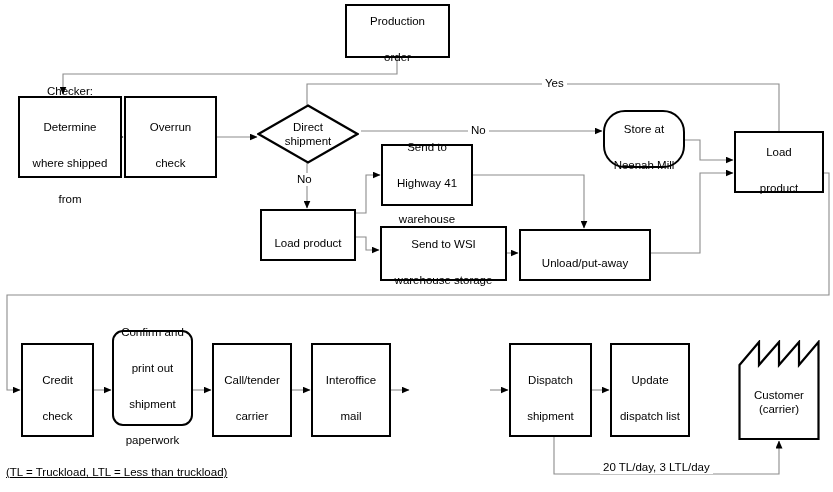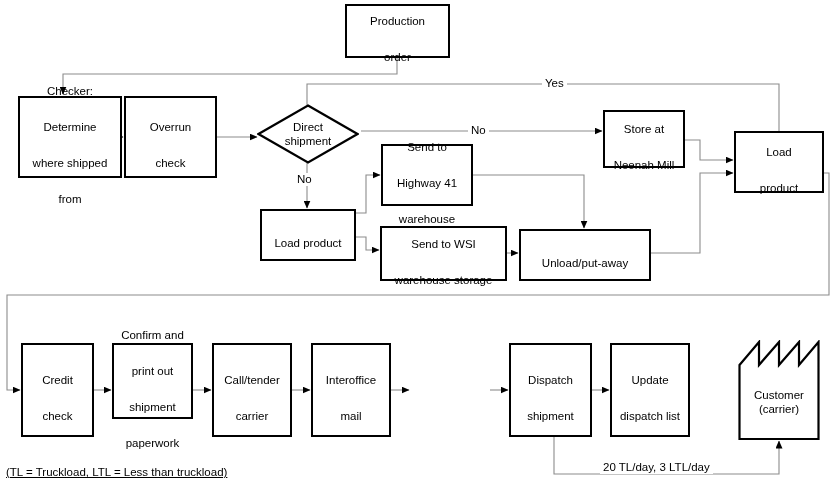--- a/index.html
+++ b/index.html
@@ -155,21 +155,21 @@
   <div class="diamond-wrap" style="left:257px; top:104px; width:102px; height:60px;">
     <svg width="102" height="60" viewBox="0 0 102 60">
       <polygon points="51,1.5 100.5,30 51,58.5 1.5,30" fill="#ffffff" stroke="#000000" stroke-width="2.2"></polygon>
     </svg>
     <div class="diamond-label">
       <span>Direct</span><br>
       <span>shipment</span>
     </div>
   </div>
 
-  <div class="node" style="left:603px; top:110px; width:82px; height:58px;">
+  <div class="node" style="left:603px; top:110px; width:82px; height:58px;border-radius:22px;">
     <span><span>Store at</span><br>
       <span>Neenah Mill</span></span>
   </div>
 
   <div class="node" style="left:734px; top:131px; width:90px; height:62px;">
     <span><span>Load</span><br>
       <span>product</span></span>
   </div>
 
   <div class="node" style="left:381px; top:144px; width:92px; height:62px;">
@@ -193,21 +193,21 @@
     <span>
         <span>Unload/put-away</span>
       </span>
   </div>
 
   <div class="node" style="left:21px; top:343px; width:73px; height:94px;justify-content:center;">
     <span><span>Credit</span><br>
       <span>check</span></span>
   </div>
 
-  <div class="node" style="left:112px; top:343px; width:81px; height:76px;">
+  <div class="node" style="left:112px; top:330px; width:81px; height:96px;border-radius:11px;">
     <span><span>Confirm and</span><br>
       <span>print out</span><br>
       <span>shipment</span><br>
       <span>paperwork</span></span>
   </div>
 
   <div class="node" style="left:212px; top:343px; width:80px; height:94px;">
     <span><span>Call/tender</span><br>
       <span>carrier</span></span>
   </div>

